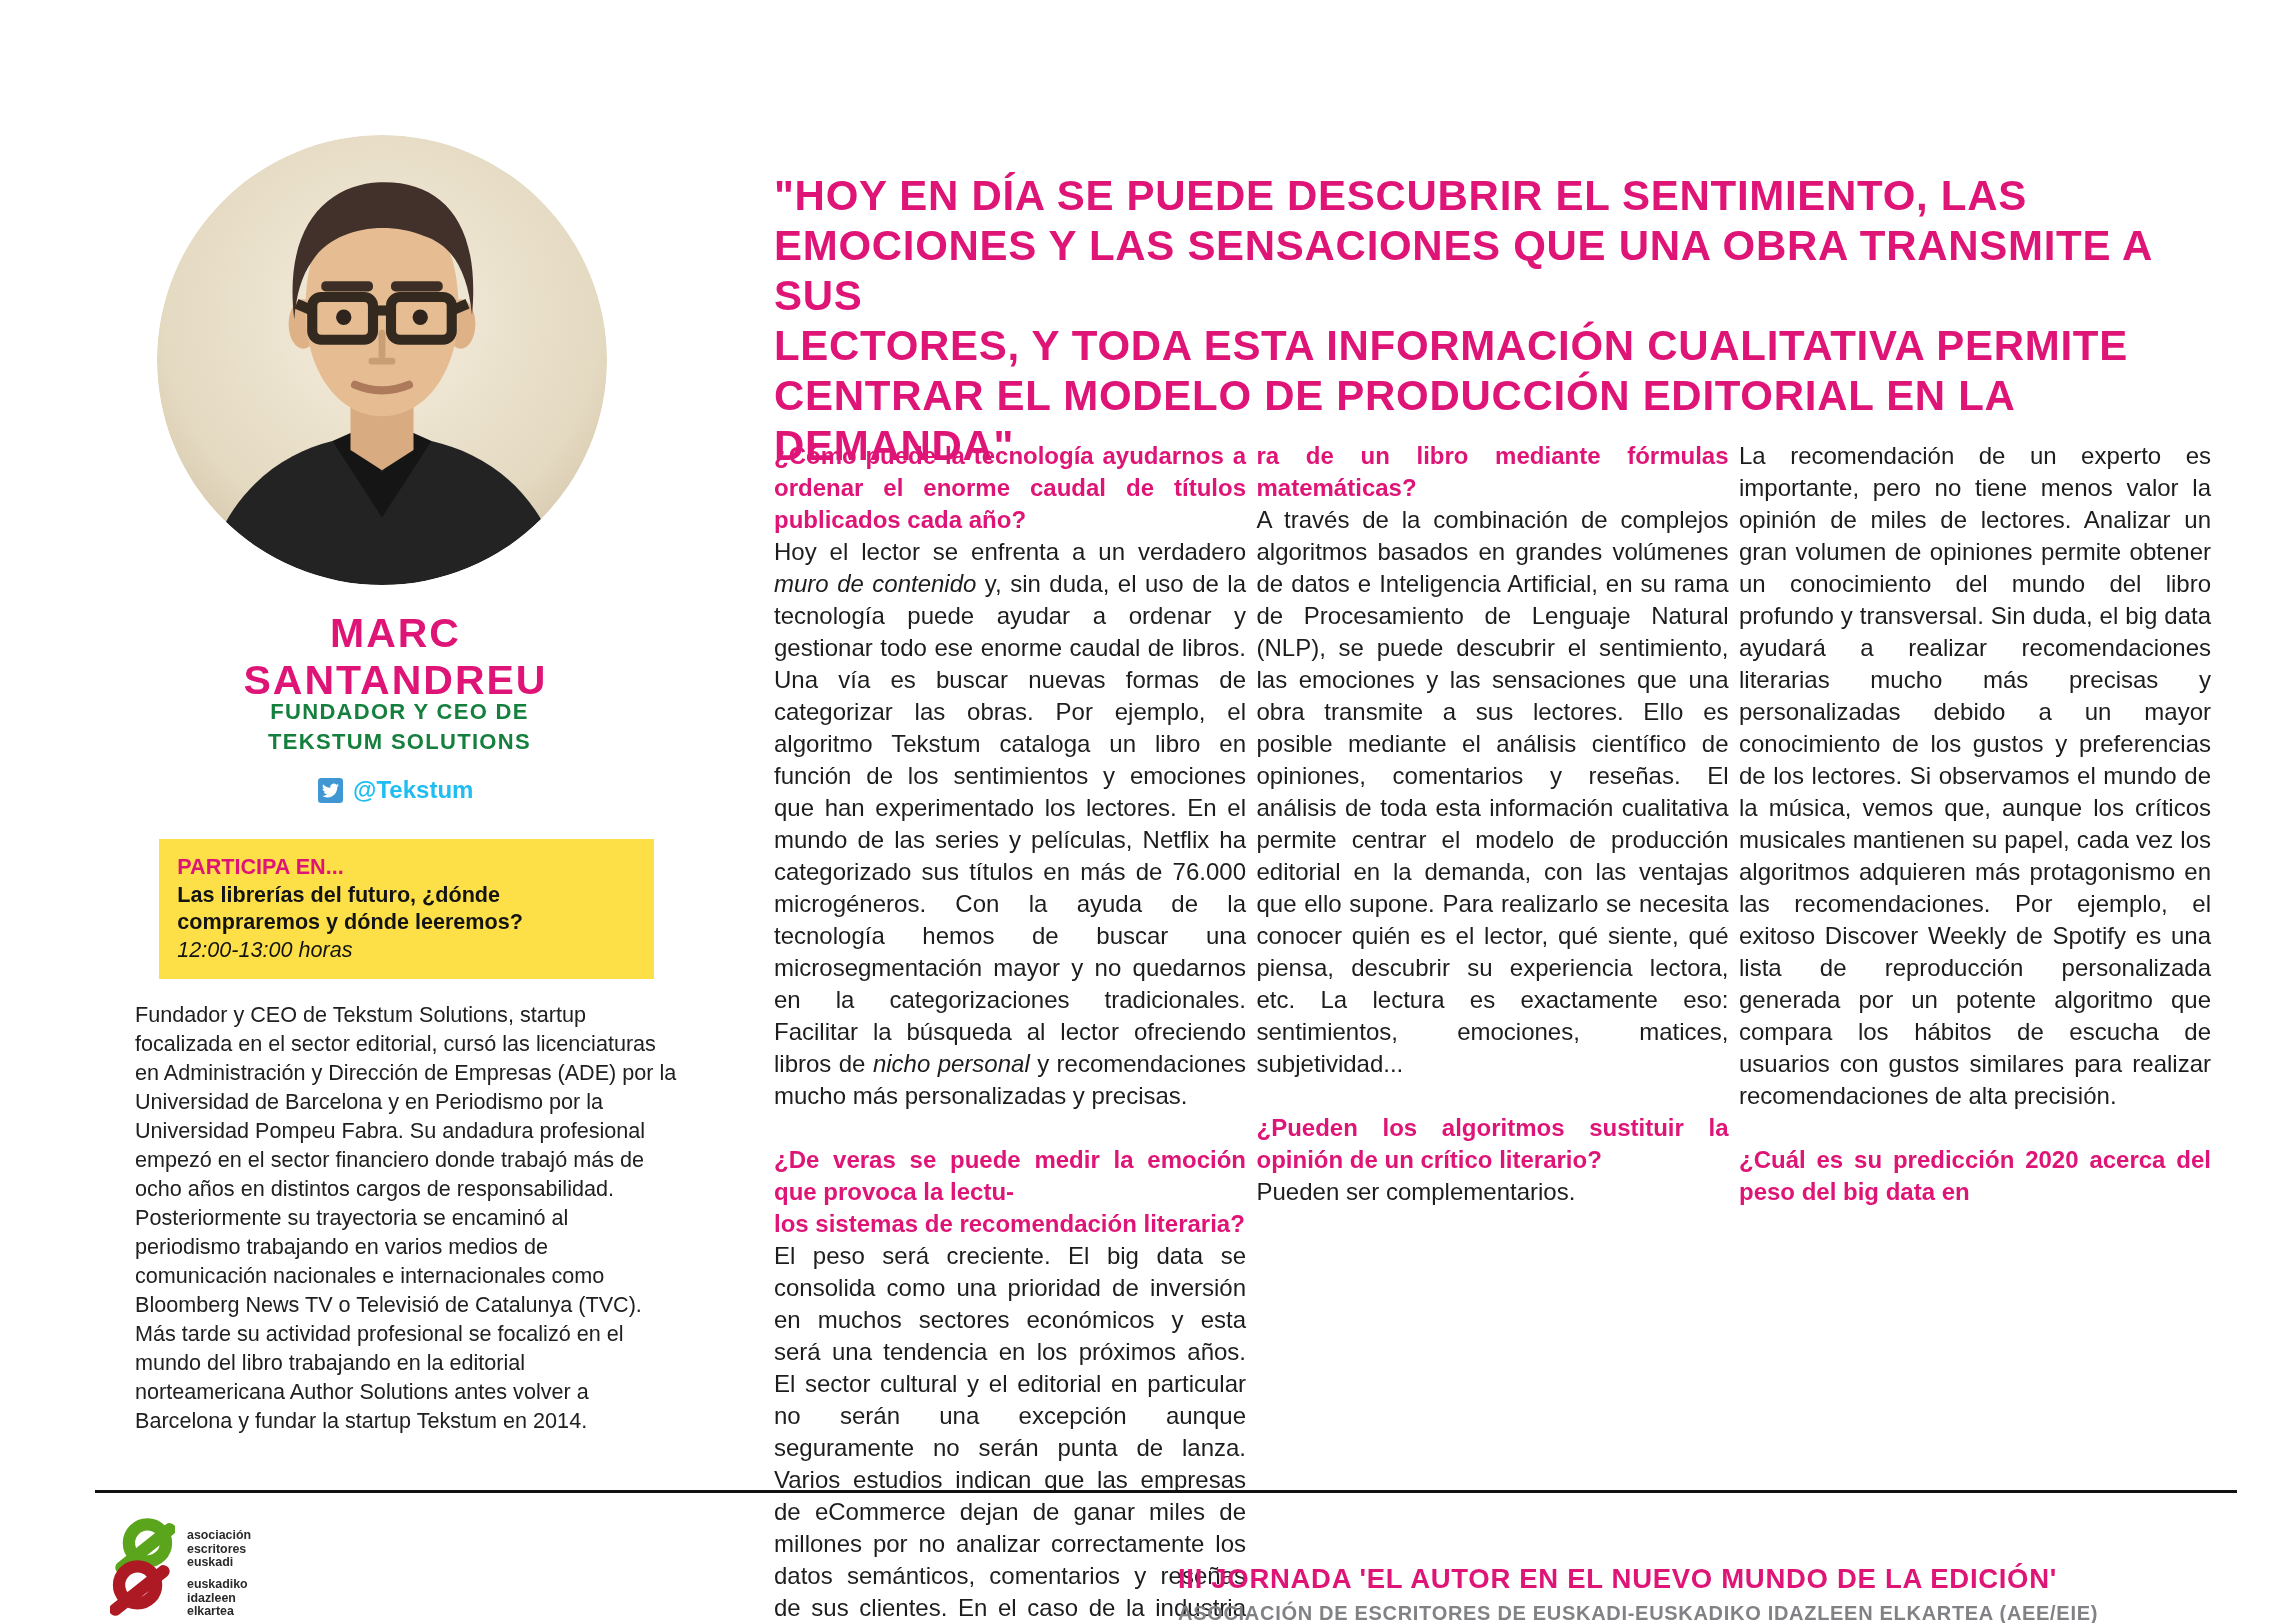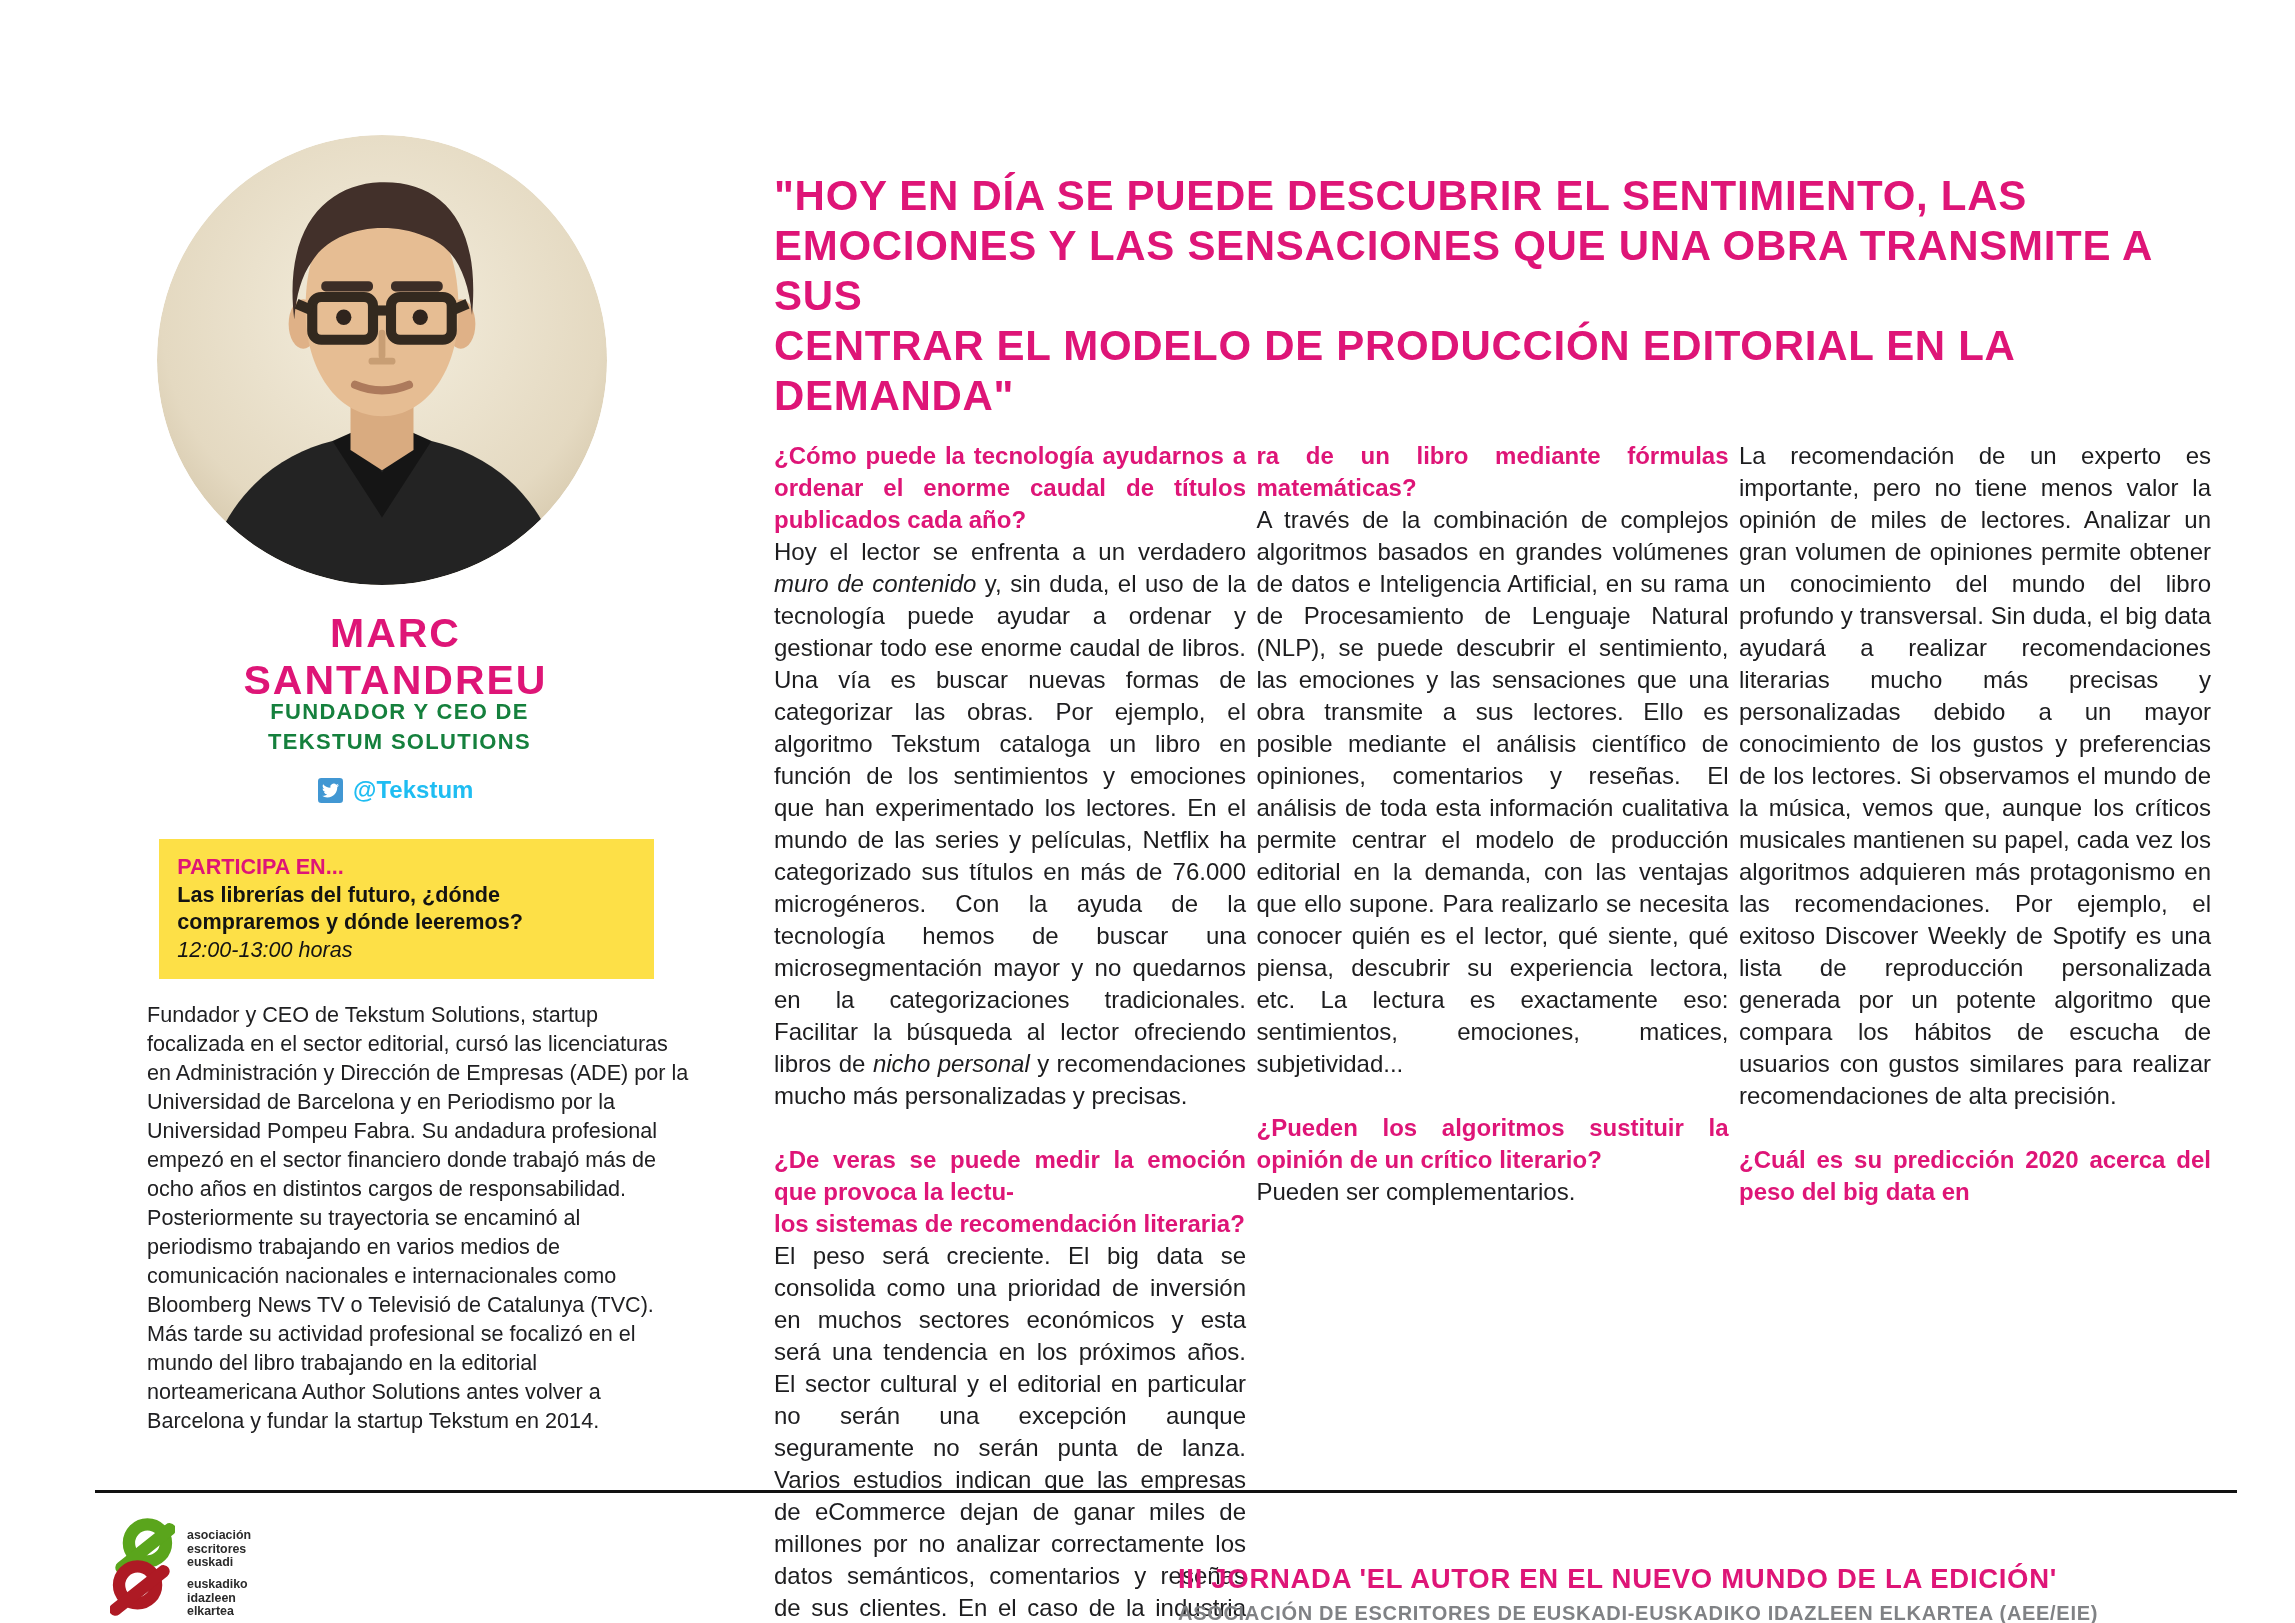--- a/index.html
+++ b/index.html
@@ -24,21 +24,21 @@
            display:flex;align-items:center;justify-content:center;cursor:pointer;}
   .tw-icon svg{width:17px;height:17px;fill:#ffffff;}
   .tw-handle{color:#1fbdf2;font-weight:bold;font-size:24px;cursor:pointer;}
 
   .participa{position:absolute;left:159px;top:839px;width:495px;
              background:#fde047;padding:14.4px 18.3px 15.7px 18.3px;box-sizing:border-box;}
   .participa .ptitle{color:#de1577;font-weight:bold;font-size:21.6px;line-height:27.5px;}
   .participa .pevent{color:#131313;font-weight:bold;font-size:21.6px;line-height:27.5px;}
   .participa .ptime{color:#131313;font-style:italic;font-size:21.6px;line-height:27.5px;}
 
-  .bio{position:absolute;left:147px;top:1000px;width:544px;
+  .bio{position:absolute;left:135px;top:1000px;width:544px;
        font-size:21.6px;line-height:29px;color:#202022;}
 
   
   .headline{position:absolute;left:774px;top:171px;width:1446px;
             color:#de1577;font-weight:bold;font-size:42px;line-height:50px;
             letter-spacing:0.7px;text-transform:uppercase;}
 
   
   .columns{position:absolute;left:774px;top:440px;width:1437px;
            display:grid;grid-template-columns:repeat(3,1fr);column-gap:10.5px;}
@@ -131,20 +131,21 @@
     <div class="ptitle">PARTICIPA EN...</div>
     <div class="pevent">Las librerías del futuro, ¿dónde compraremos y dónde leeremos?</div>
     <div class="ptime">12:00-13:00 horas</div>
   </div>
 
   <div class="bio">Fundador y CEO de Tekstum Solutions, startup focalizada en el sector editorial, cursó las licenciaturas en Administración y Dirección de Empresas (ADE) por la Universidad de Barcelona y en Periodismo por la Universidad Pompeu Fabra. Su andadura profesional empezó en el sector financiero donde trabajó más de ocho años en distintos cargos de responsabilidad. Posteriormente su trayectoria se encaminó al periodismo trabajando en varios medios de comunicación nacionales e internacionales como Bloomberg News TV o Televisió de Catalunya (TVC). Más tarde su actividad profesional se focalizó en el mundo del libro trabajando en la editorial norteamericana Author Solutions antes volver a Barcelona y fundar la startup Tekstum en 2014.</div>
 
   <div class="headline">
     <div>"HOY EN DÍA SE PUEDE DESCUBRIR EL SENTIMIENTO, LAS</div>
     <div>EMOCIONES Y LAS SENSACIONES QUE UNA OBRA TRANSMITE A SUS</div>
+    <div>LECTORES, Y TODA ESTA INFORMACIÓN CUALITATIVA PERMITE</div>
     <div>CENTRAR EL MODELO DE PRODUCCIÓN EDITORIAL EN LA DEMANDA"</div>
   </div>
 
   <div class="columns">
       <div class="col">
         <p class="q"><span>¿Cómo puede la tecnología ayudarnos a ordenar el enorme caudal de títulos publicados cada año?</span></p>
         <p class="a"><span>Hoy el lector se enfrenta a un verdadero </span><span class="it">muro de contenido</span><span> y, sin duda, el uso de la tecnología puede ayudar a ordenar y gestionar todo ese enorme caudal de libros. Una vía es buscar nuevas formas de categorizar las obras. Por ejemplo, el algoritmo Tekstum cataloga un libro en función de los sentimientos y emociones que han experimentado los lectores. En el mundo de las series y películas, Netflix ha categorizado sus títulos en más de 76.000 microgéneros. Con la ayuda de la tecnología hemos de buscar una microsegmentación mayor y no quedarnos en la categorizaciones tradicionales. Facilitar la búsqueda al lector ofreciendo libros de </span><span class="it">nicho personal</span><span> y recomendaciones mucho más personalizadas y precisas.</span></p>
         <p class="q"><span>¿De veras se puede medir la emoción que provoca la lectu-</span></p>
       </div>
       <div class="col">

